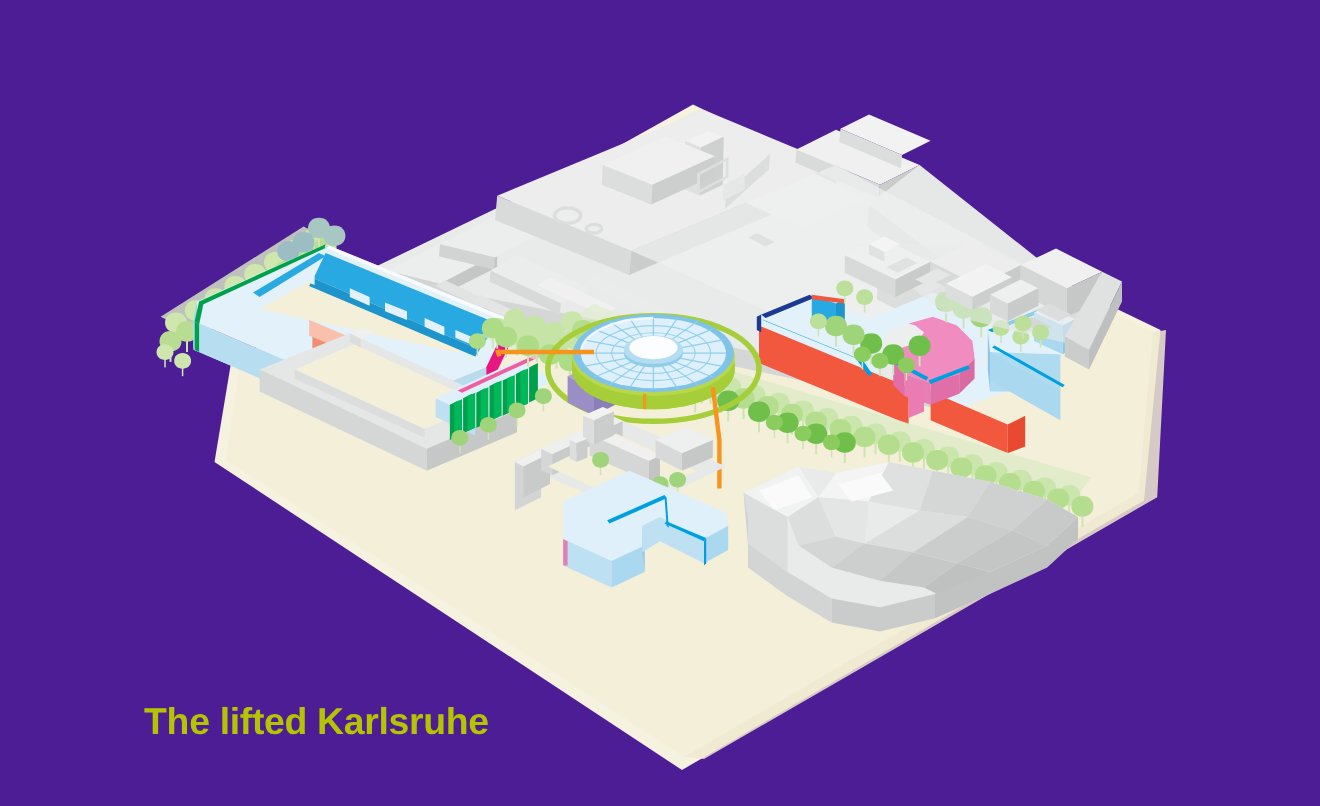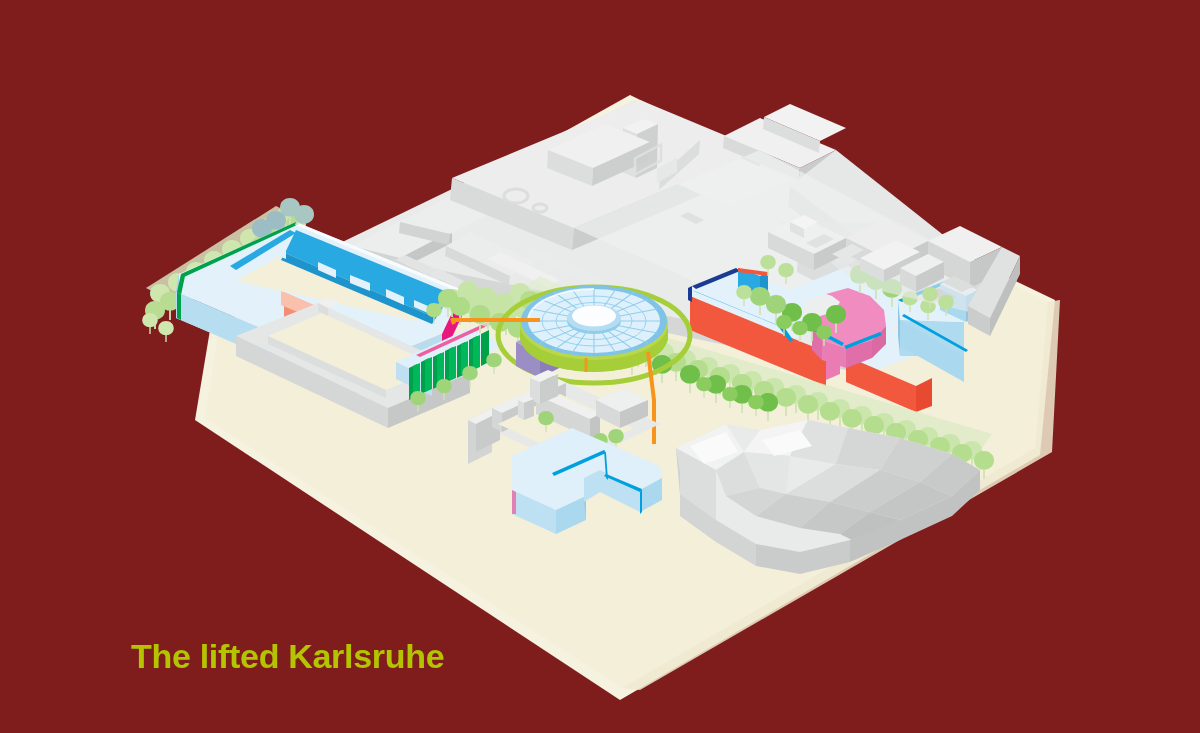--- a/index.html
+++ b/index.html
@@ -39,21 +39,21 @@
     font-weight: bold;
     letter-spacing: -0.3px;
     color: #b5c400;
     white-space: nowrap;
     line-height: 1;
   }
 </style>
 </head>
 <body style="background: rgb(255, 255, 255);">
 
-<div id="stage" style="background: #7f1d1d;">
+<div id="stage" style="background: #4c1d95;">
 
   <svg id="scene-svg" viewBox="0 0 1200 733">
     <defs>
       <clipPath id="clip-all">
           <rect x="0" y="0" width="1200" height="733"></rect>
         </clipPath>
 
       <g id="tree-sym">
         <rect x="-0.9" y="0" width="1.8" height="11" fill="#cfe3b4"></rect>
         <path d="M0,-17 C6.5,-17 10,-12.5 10,-7.5 C10,-2.3 5.8,1.6 0,1.6 C-5.8,1.6 -10,-2.3 -10,-7.5 C-10,-12.5 -6.5,-17 0,-17 Z" fill="currentColor"></path>

